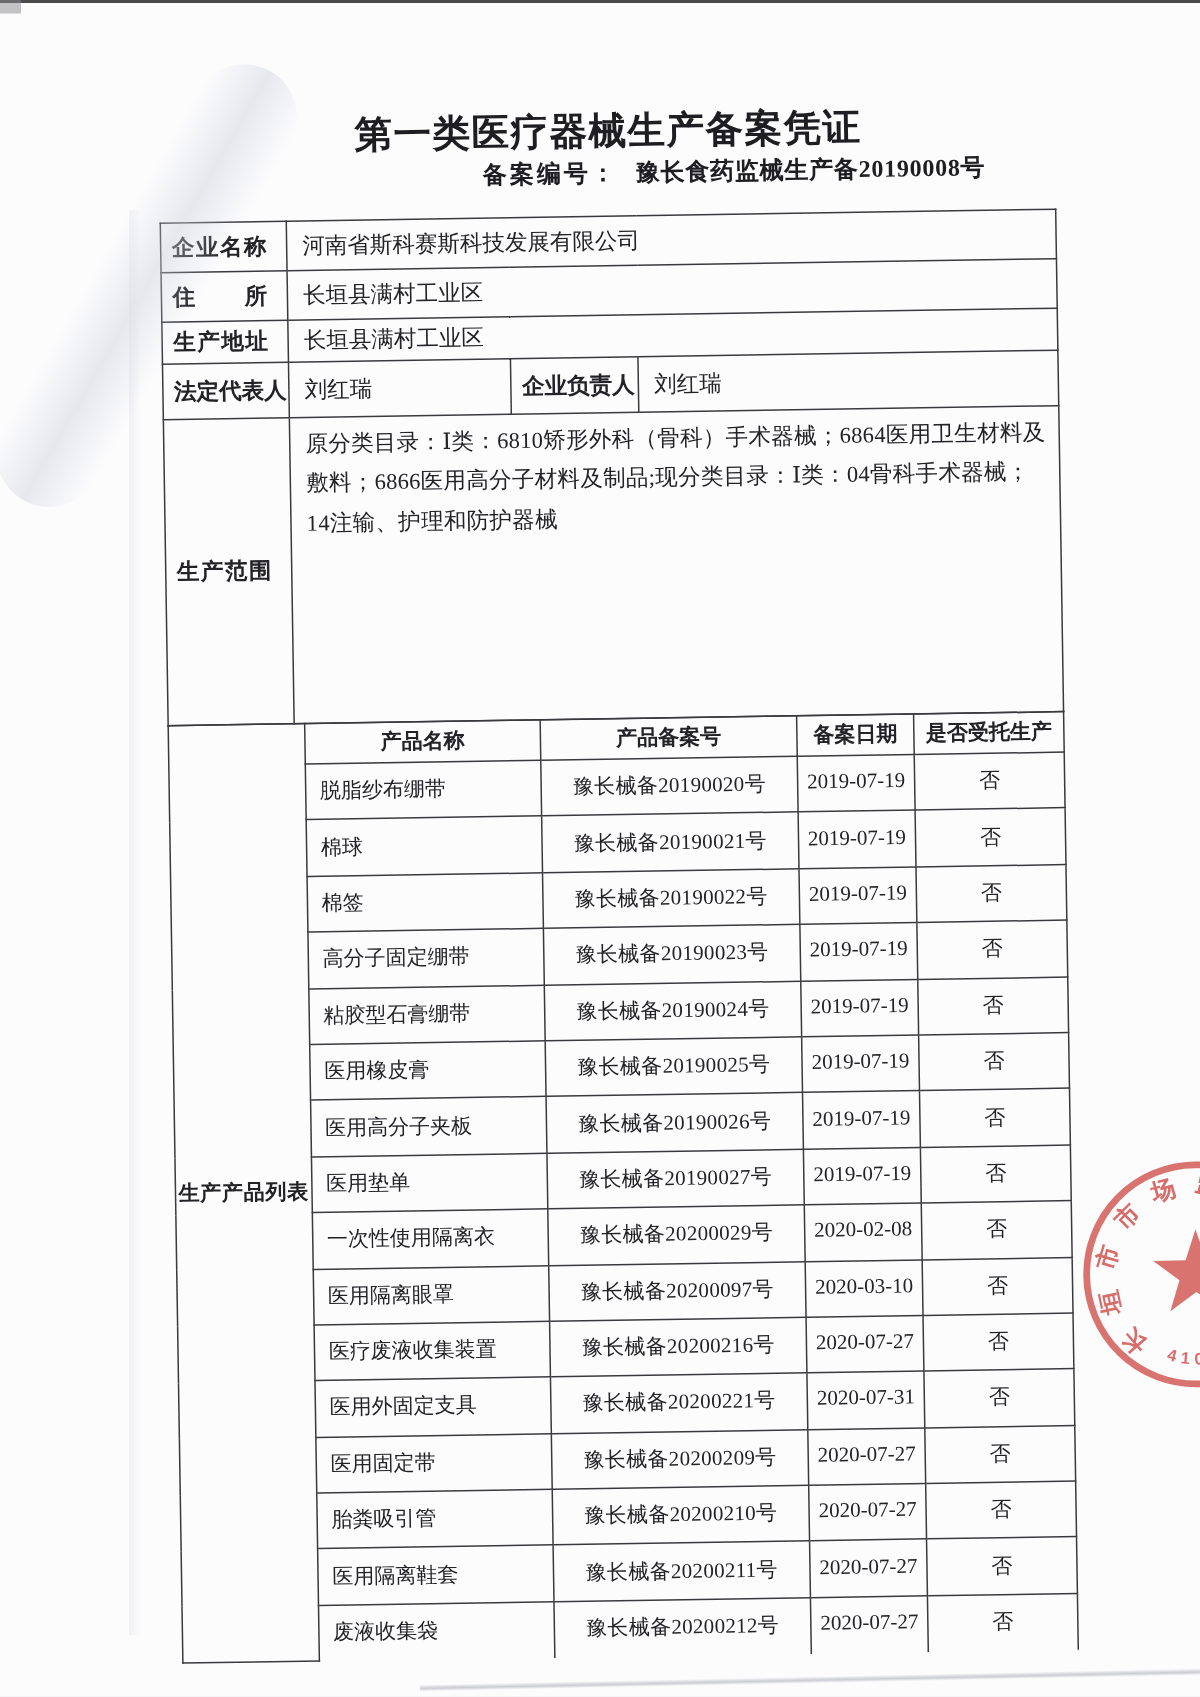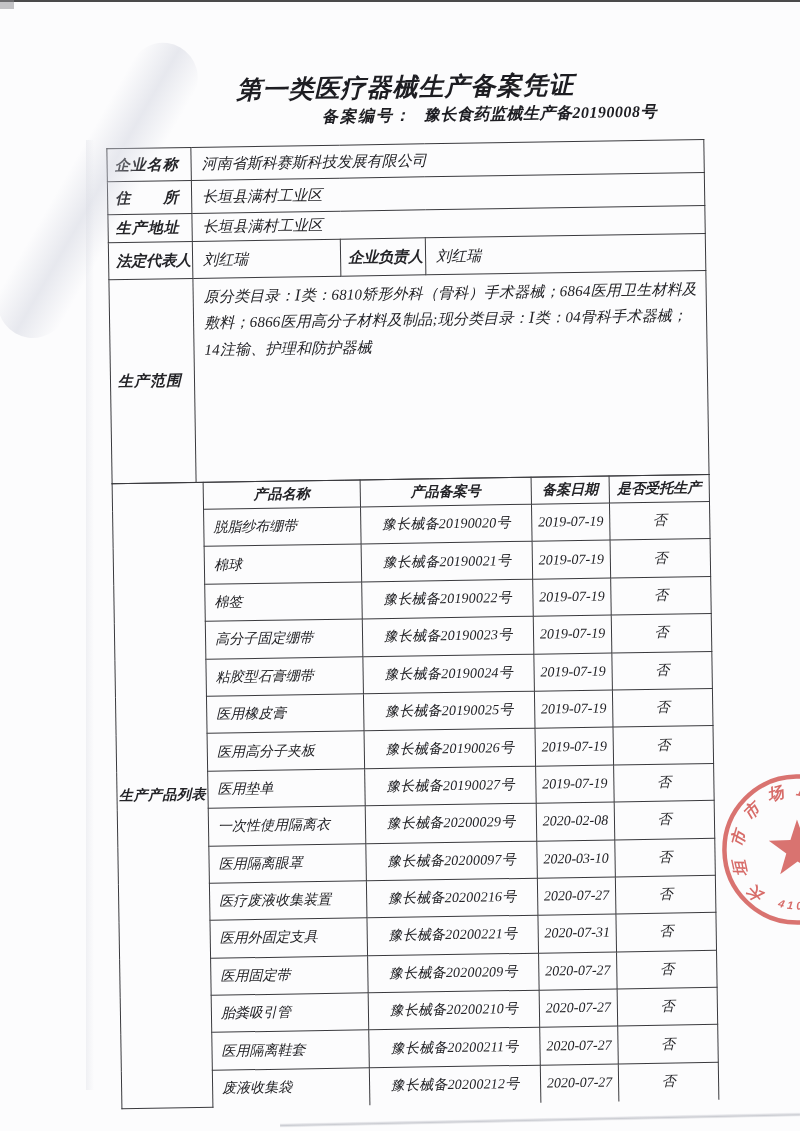--- a/index.html
+++ b/index.html
@@ -5,21 +5,20 @@
   html,body { margin:0; padding:0; }
   body {
     width:800px; height:1131px;
     font-family:"Liberation Serif","DejaVu Serif",serif;
     background:#e9e9ec;
   }
   .page {
     position:relative; width:800px; height:1131px;
     background:#fcfcfd; overflow:hidden;
     color:#232327;
-    font-style:italic;
   }
   
   .sheet {
     position:absolute; left:0; top:0; width:800px; height:1131px;
     transform:rotate(-0.9deg); transform-origin:0 0;
   }
 
   
   .scan-top-edge { position:absolute; left:0; top:0; width:800px; height:2px; background:#2a2a2c; opacity:.85; }
   .scan-corner { position:absolute; left:0; top:0; width:14px; height:9px; background:#8a8a90; opacity:.5; }

